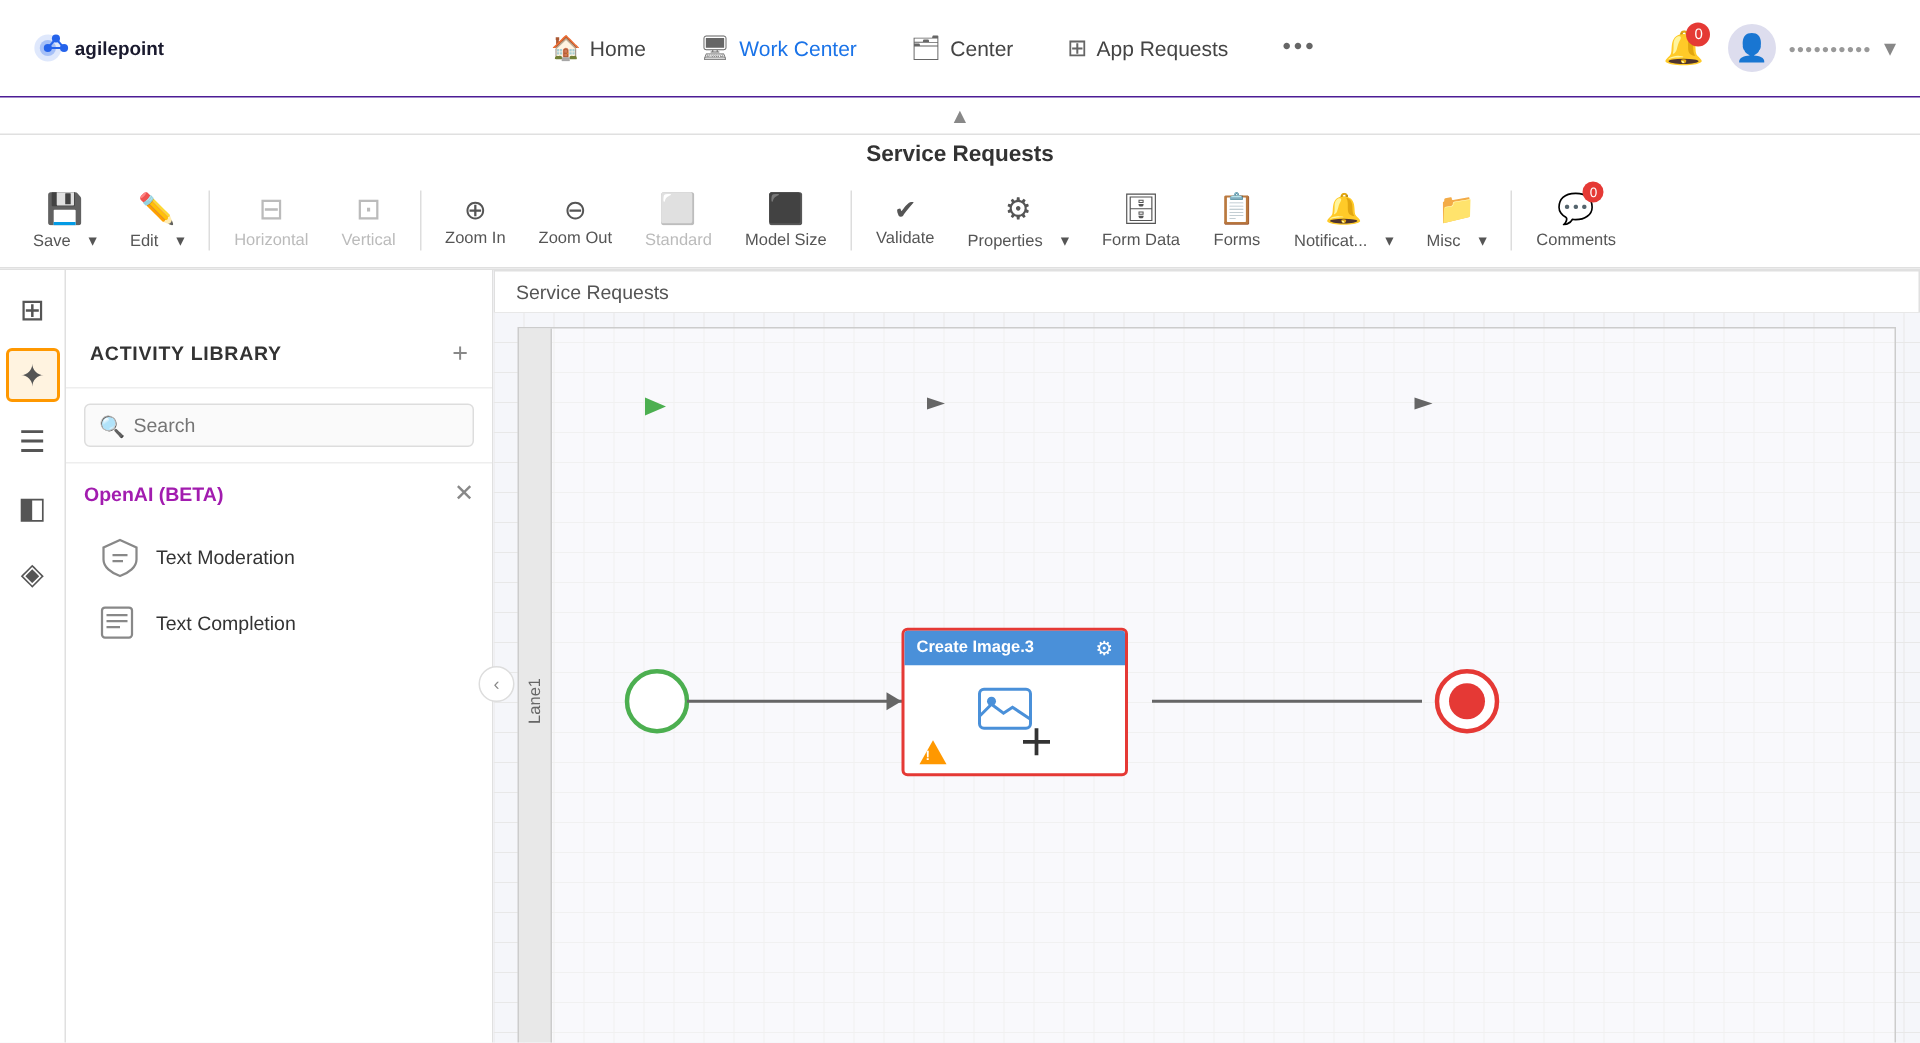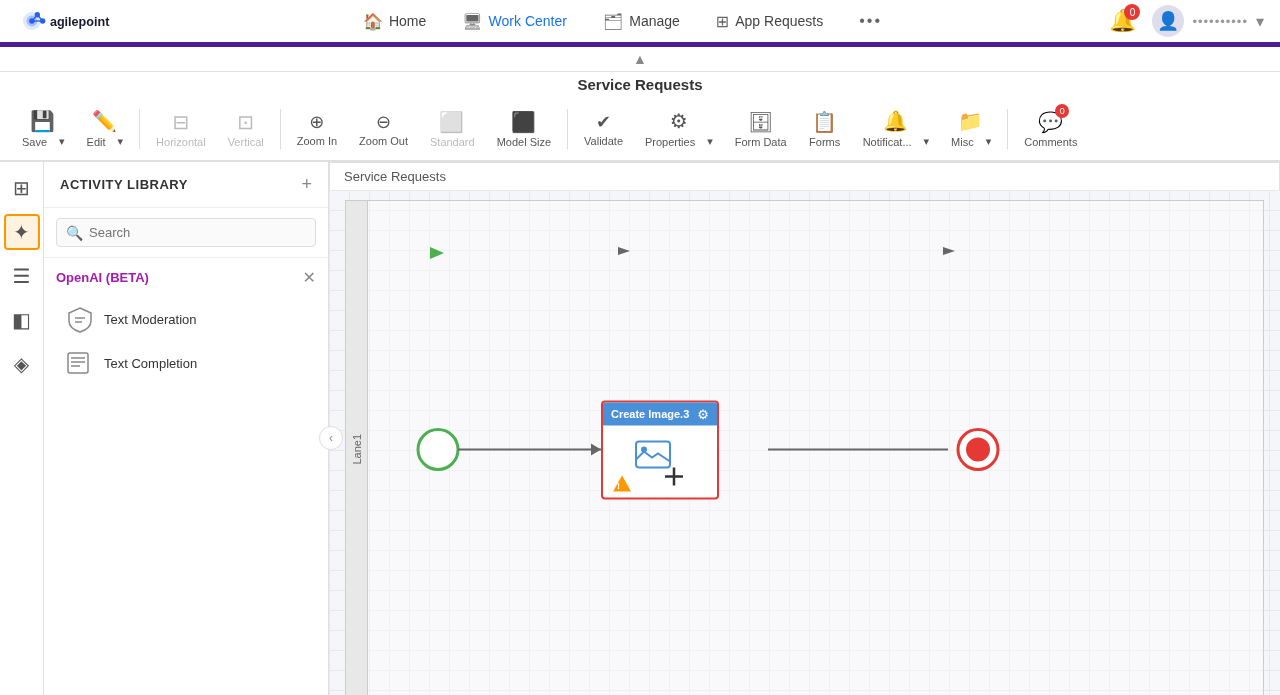--- a/index.html
+++ b/index.html
@@ -1,22 +1,22 @@
 <!DOCTYPE html>
 <html><head>
   <meta charset="utf-8">
   <style>
     * { box-sizing: border-box; margin: 0; padding: 0; }
     body { font-family: 'Segoe UI', Arial, sans-serif; background: #f5f6fa; overflow: hidden; width: 1280px; height: 695px; }
 
     
     .top-nav {
       display: flex; align-items: center; justify-content: space-between;
-      background: #fff; border-bottom: 5px solid #4c1d95;
-      height: 47px; padding: 0 16px; position: relative; z-index: 10;
+      background: #fff; border-bottom: 1px solid #4c1d95;
+      height: 65px; padding: 0 16px; position: relative; z-index: 10;
     }
     .nav-logo { display: flex; align-items: center; }
     .nav-logo svg { width: 120px; height: 36px; }
     .nav-center { display: flex; align-items: center; gap: 8px; }
     .nav-item {
       display: flex; align-items: center; gap: 6px;
       padding: 6px 14px; border-radius: 4px; cursor: pointer;
       font-size: 14px; color: #444; font-weight: 500;
       text-decoration: none;
     }
@@ -87,21 +87,21 @@
     }
     .left-icon-btn.active { background: #fff3e0; color: #e65100; border: 2px solid #ff9800; border-radius: 4px; }
 
     
     .activity-panel {
       width: 285px; background: #fff; border-right: 1px solid #e0e0e0;
       display: flex; flex-direction: column;
     }
     .activity-panel-header {
       display: flex; align-items: center; justify-content: space-between;
-      padding: 12px 16px; border-bottom: 1px solid #eee;
+      padding: 12px 16px; border-bottom: 1px solid #eee; margin-top: 33px;
     }
     .activity-panel-title {
       font-size: 13px; font-weight: 700; color: #333; letter-spacing: 0.5px;
     }
     .activity-panel-close { cursor: pointer; color: #888; font-size: 18px; }
     .activity-search {
       padding: 10px 12px; border-bottom: 1px solid #eee;
     }
     .activity-search input {
       width: 100%; border: 1px solid #ddd; border-radius: 4px;
@@ -189,21 +189,21 @@
     <div class="nav-item">
       <span class="nav-item-icon">🏠</span>
       <span>Home</span>
     </div>
     <div class="nav-item active">
       <span class="nav-item-icon">🖥</span>
       <span>Work Center</span>
     </div>
     <div class="nav-item">
       <span class="nav-item-icon">🗂</span>
-      <span>Manage</span>
+      <span>Center</span>
     </div>
     <div class="nav-item">
       <span class="nav-item-icon">⊞</span>
       <span>App Requests</span>
     </div>
     <div class="nav-item">
       <span style="font-size:16px;letter-spacing:2px;color:#666;">•••</span>
     </div>
   </div>
 
@@ -401,21 +401,21 @@
           <line x1="90" y1="50%" x2="255" y2="50%" stroke="#666" stroke-width="2"></line>
           <polygon points="250,46 262,50 250,54" fill="#666"></polygon>
 
           <line x1="400" y1="50%" x2="580" y2="50%" stroke="#666" stroke-width="2"></line>
           <polygon points="575,46 587,50 575,54" fill="#666"></polygon>
 
           <circle cx="610" cy="50%" r="20" fill="white" stroke="#e53935" stroke-width="3"></circle>
           <circle cx="610" cy="50%" r="12" fill="#e53935"></circle>
         </svg>
 
-        <div style="position:absolute;left:255px;top:50%;transform:translateY(-50%);width:118px;border:2px solid #e53935;border-radius:4px;background:#fff;z-index:4;">
+        <div style="position:absolute;left:255px;top:50%;transform:translateY(-50%);width:151px;border:2px solid #e53935;border-radius:4px;background:#fff;z-index:4;">
           <div style="background:#4a90d9;padding:4px 8px;display:flex;align-items:center;justify-content:space-between;border-radius:2px 2px 0 0;">
             <span style="font-size:11px;color:#fff;font-weight:600;">Create Image.3</span>
             <span style="color:#fff;font-size:13px;cursor:pointer;">⚙</span>
           </div>
           <div style="padding:10px;display:flex;align-items:center;justify-content:center;min-height:64px;position:relative;">
 
             <svg width="52" height="52" viewBox="0 0 52 52" xmlns="http://www.w3.org/2000/svg">
               <rect x="2" y="6" width="34" height="26" rx="3" fill="none" stroke="#4a90d9" stroke-width="2"></rect>
               <circle cx="10" cy="14" r="3" fill="#4a90d9"></circle>
               <polyline points="2,24 10,16 18,22 24,18 36,26" fill="none" stroke="#4a90d9" stroke-width="2"></polyline>

